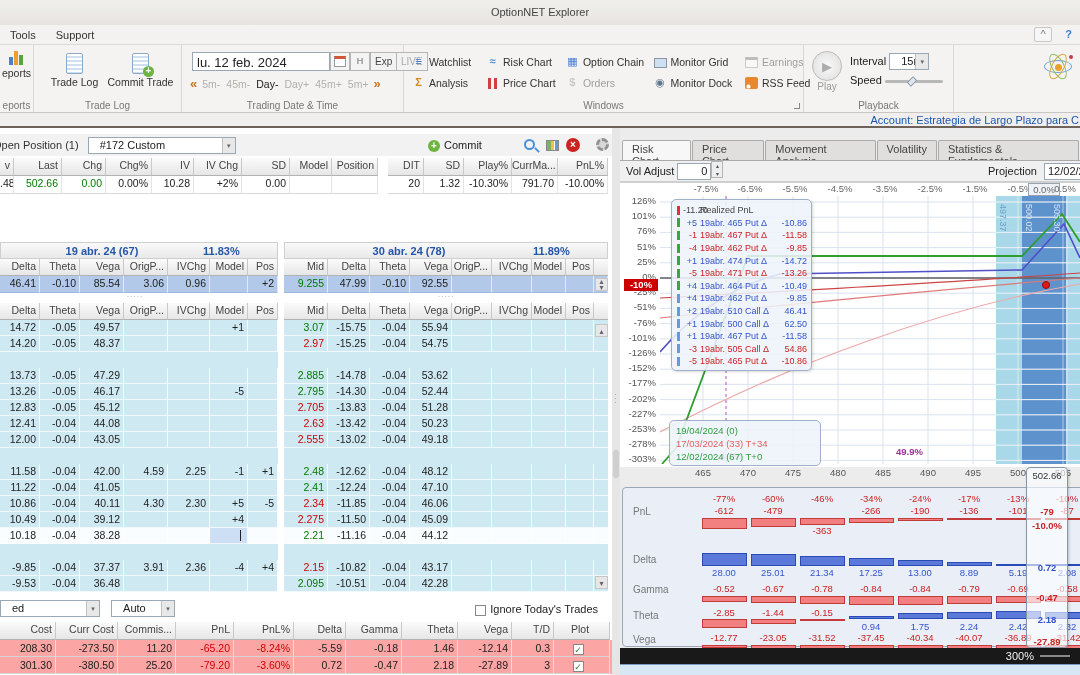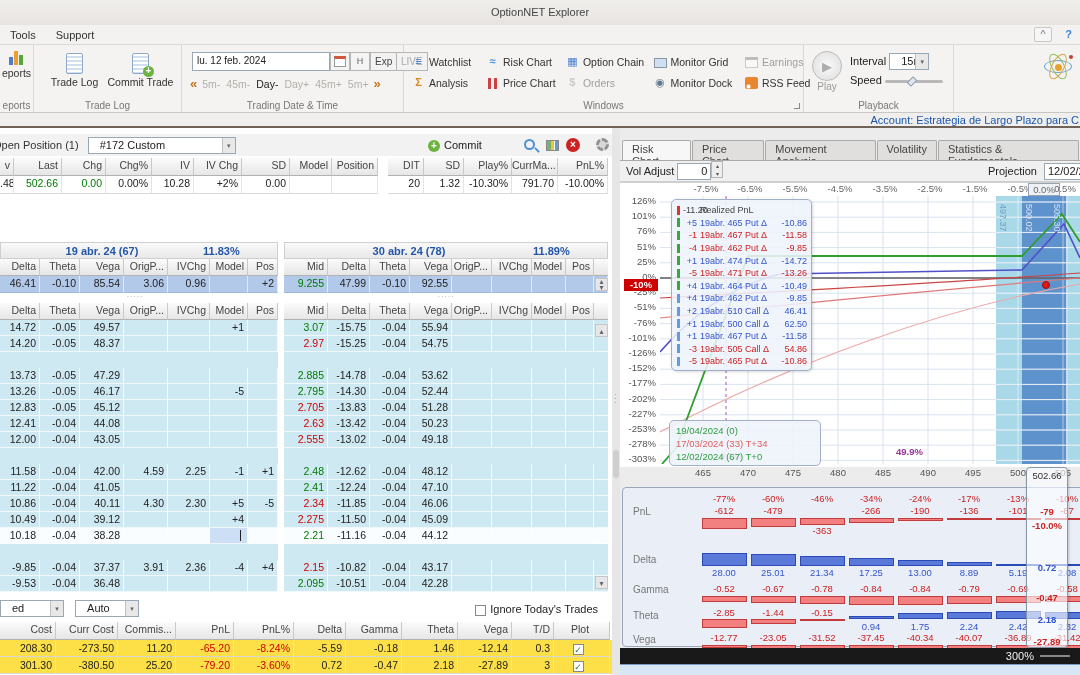--- a/index.html
+++ b/index.html
@@ -17,21 +17,21 @@
 
   
   .ribbon{position:absolute;left:0;top:45px;width:1080px;height:68px;background:#f4f3f1;border-bottom:1px solid #c9c7c4;display:flex}
   .rgroup{position:relative;height:100%;border-right:1px solid #dad8d5;padding-top:4px}
   .rg-label{position:absolute;bottom:1px;left:0;right:0;text-align:center;font-size:10px;color:#777}
   .bigbtn{display:inline-block;vertical-align:top;text-align:center;width:66px;padding-top:3px;color:#333;font-size:10.5px}
   .doc{display:inline-block;width:17px;height:21px;border:1px solid #8fa8c8;background:repeating-linear-gradient(#fff,#fff 2px,#9fc0e0 3px,#fff 4px);border-radius:2px;position:relative}
   .doc.plus::after{content:"+";position:absolute;right:-6px;bottom:-4px;width:11px;height:11px;line-height:10px;background:#6cb33f;color:#fff;border-radius:6px;font-weight:bold;font-size:10px}
   .rep-bars{display:inline-block;height:16px;margin-top:2px}
   .rep-bars i{display:inline-block;width:4px;margin-right:1px;vertical-align:bottom}
-  .dateinput{position:absolute;left:10px;top:7px;width:138px;height:19px;background:#fff;border:1px solid #9aa7b5;padding:2px 4px;font-size:10px}
+  .dateinput{position:absolute;left:10px;top:7px;width:138px;height:19px;background:#fff;border:1px solid #9aa7b5;padding:2px 4px;font-size:13px}
   .dt-ico{position:absolute;top:7px;height:19px;width:20px;border:1px solid #b5b5b5;background:#f4f4f4;text-align:center;line-height:17px;font-size:9px;color:#666}
   .cal{display:inline-block;width:12px;height:11px;border:1px solid #999;border-top:3px solid #d05838;background:#fff;margin-top:3px}
   .dt-txtbtn{position:absolute;top:7px;height:19px;border:1px solid #b5b5b5;background:#f2f2f2;text-align:center;line-height:17px;font-size:10px;color:#444;padding:0 4px}
   .dt-nav{position:absolute;left:6px;top:31px;width:210px;white-space:nowrap}
   .navbtn{display:inline-block;padding:1px 3px;color:#b3b0ac;font-size:10.5px}
   .navbtn.on{color:#222}
   .navarrow{display:inline-block;color:#c8761f;font-weight:bold;font-size:13px;padding:0 2px}
   .winbtn{display:flex;align-items:center;height:19px;padding:0 4px;color:#333;font-size:10.5px;white-space:nowrap}
   .winbtn.dis{opacity:.45;filter:grayscale(1)}
   .wic{width:13px;height:13px;display:inline-block;margin-right:4px;text-align:center;line-height:12px;font-size:11px;flex:none}
@@ -99,21 +99,21 @@
   .cbody .row.sel{background:#fafdff}
   .c.edit{background:#ccdff5;position:relative}
   .c.edit::after{content:"";position:absolute;right:6px;top:2px;bottom:2px;width:1px;background:#222}
   .tl .c0{width:48px}.tl .c1{width:40px}.tl .c2{width:44px}.tl .c3{width:44px}.tl .c4{width:42px}.tl .c5{width:38px}.tl .c6{width:30px}
   .tm .c0{width:44px}.tm .c1{width:42px}.tm .c2{width:40px}.tm .c3{width:42px}.tm .c4{width:40px}.tm .c5{width:40px}.tm .c6{width:34px}.tm .c7{width:28px}.tm .c8{width:14px;border-right:none}
   .scrollarrow{position:absolute;width:13px;height:13px;font-size:8px;color:#667;text-align:center;line-height:13px;background:#e7e7e7;border:1px solid #c6c6c6}
 
   .blc{position:absolute;left:0;top:472px;width:612px;height:20px}
   .bl{position:absolute;left:0;top:494px;width:612px}
   .bl .c0{width:56px}.bl .c1{width:62px}.bl .c2{width:58px}.bl .c3{width:58px}.bl .c4{width:60px}.bl .c5{width:52px}.bl .c6{width:56px}.bl .c7{width:56px}.bl .c8{width:54px}.bl .c9{width:42px}.bl .c10{width:56px;text-align:center}
-  .bl .vrow{display:flex;height:17px;background:#fde047}
+  .bl .vrow{display:flex;height:17px;background:#fca5a5}
   .bl .vrow .c{border-right:1px solid #e2e2e2;border-bottom:1px solid #d5d5d5;padding-top:2px}
   .chk{display:inline-block;width:11px;height:11px;border:1px solid #888;background:#fff;vertical-align:middle;text-align:center;line-height:10px;font-size:9px;color:#3a7a3a;margin-right:4px}
 
   .splitter{position:absolute;left:612px;top:128px;width:8px;height:547px;background:#e6e6e6}
   .splitter .dots{position:absolute;left:2px;top:265px;color:#999;font-size:8px;line-height:4px}
   .splitter .thumb{position:absolute;left:1px;top:322px;width:6px;height:28px;background:#cfcfcf;border-radius:3px}
 
   
   #rp{position:absolute;left:620px;top:128px;width:460px;height:547px;background:#ececec;overflow:hidden}
   .tabs{position:absolute;left:2px;top:12px;height:20px;display:flex}
@@ -749,21 +749,21 @@
             <div class="c c7"></div>
             <div class="c c8"></div>
           </div>
         </div>
     </div>
     <div class="scrollarrow" style="left:595px;top:150px;line-height:6px">▴<br>▾</div>
     <div class="scrollarrow" style="left:595px;top:196px">▴</div>
     <div class="scrollarrow" style="left:595px;top:448px">▾</div>
 
     <div class="blc">
-      <span class="selectbox" style="width:64px"><span>ed</span><span class="arr">▾</span></span>
+      <span class="selectbox" style="width:100px"><span>ed</span><span class="arr">▾</span></span>
       <span class="selectbox" style="width:64px;margin-left:8px"><span>Auto</span><span class="arr">▾</span></span>
       <span style="position:absolute;right:14px;top:3px"><span class="chk"></span><span>Ignore Today's Trades</span></span>
     </div>
     <div class="bl">
       <div class="hdr-row" id="blH">
           <div class="c c0 h">Cost</div>
           <div class="c c1 h">Curr Cost</div>
           <div class="c c2 h">Commis...</div>
           <div class="c c3 h">PnL</div>
           <div class="c c4 h">PnL%</div>

